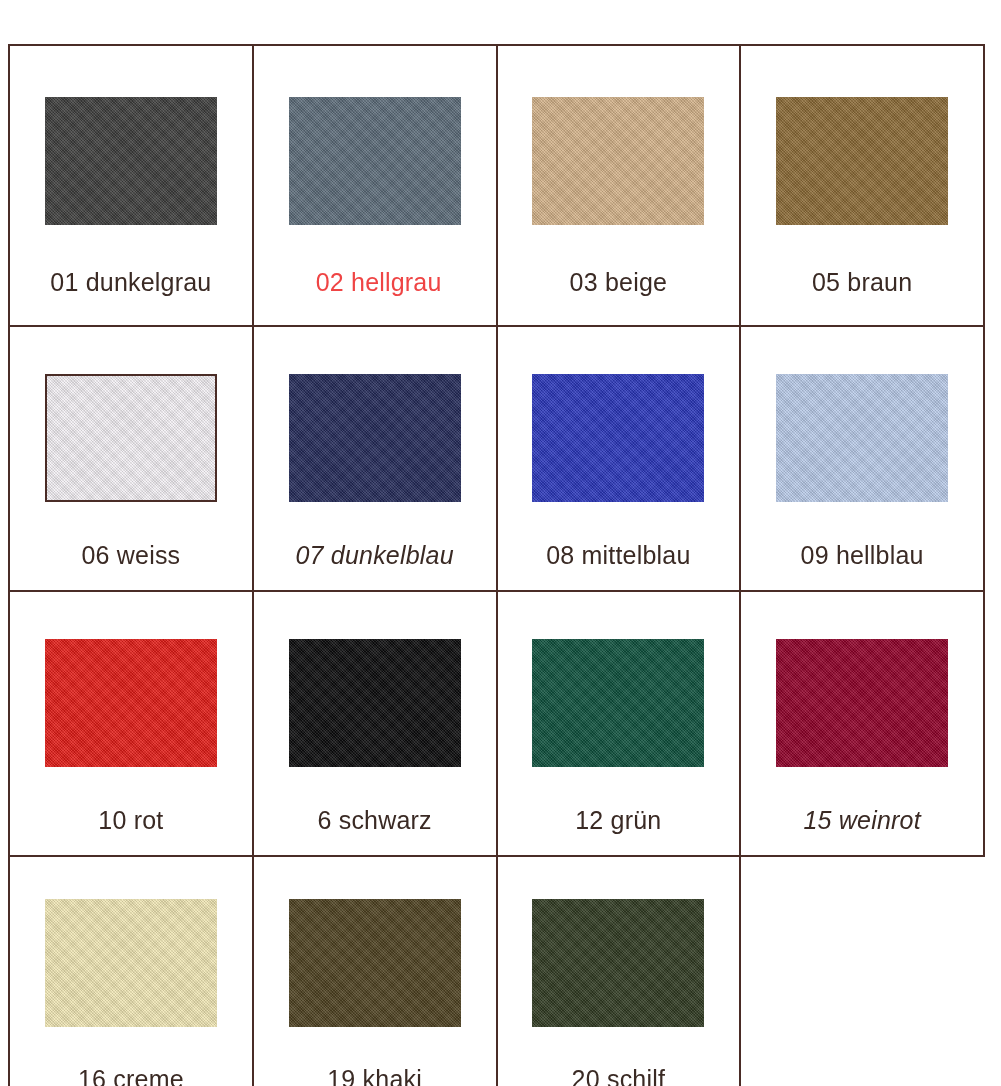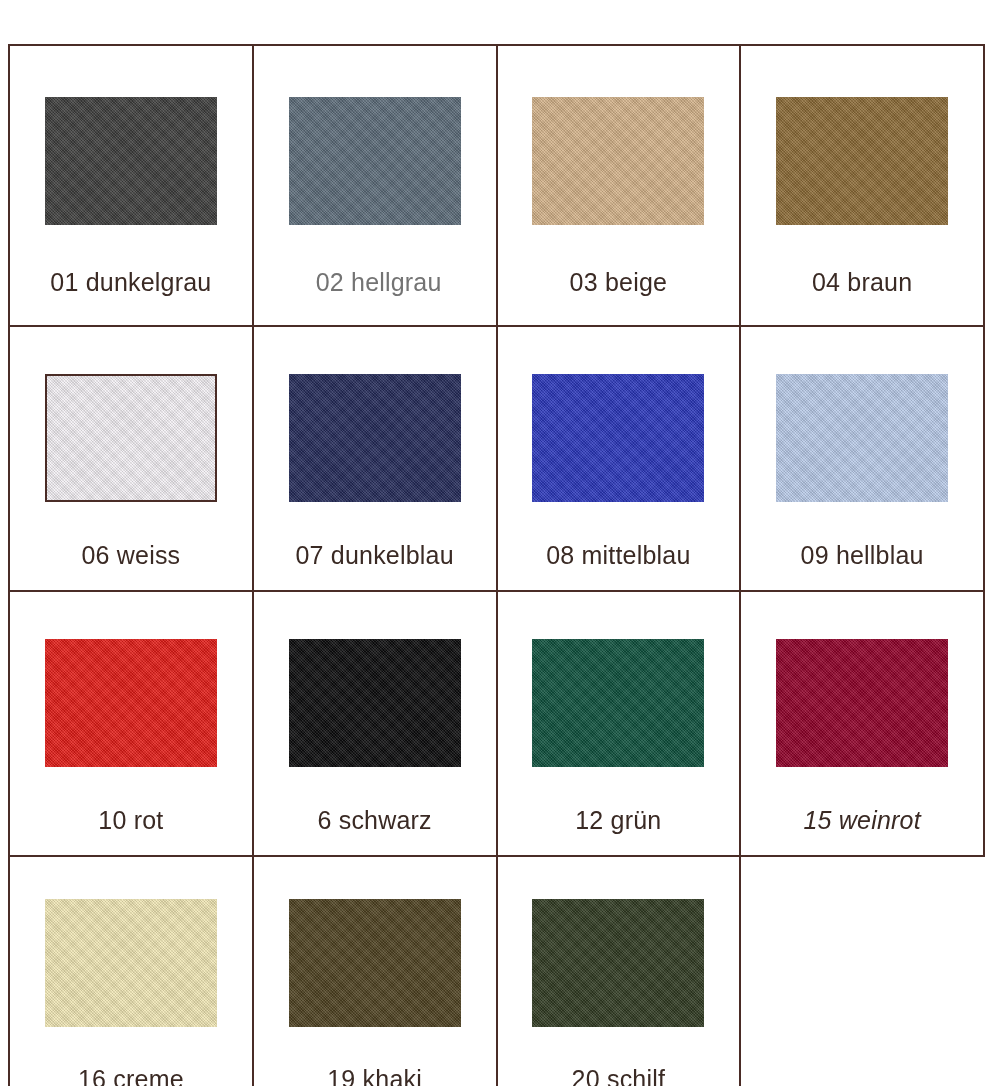--- a/index.html
+++ b/index.html
@@ -117,41 +117,41 @@
       <div class="swatch-cell" style="border-right-color: rgb(74, 44, 38); border-bottom-color: rgb(74, 44, 38);">
         <div class="swatch-patch-wrap">
           <div class="swatch-patch" style="background-color: rgb(61, 61, 60);"></div>
         </div>
         <div class="swatch-label" style="color: rgb(58, 42, 36);">01 dunkelgrau</div>
       </div>
       <div class="swatch-cell" style="border-right-color: rgb(74, 44, 38); border-bottom-color: rgb(74, 44, 38);">
         <div class="swatch-patch-wrap">
           <div class="swatch-patch" style="background-color: rgb(91, 107, 120);"></div>
         </div>
-        <div class="swatch-label" style="color: #737373; padding-left: 8px;">02 hellgrau</div>
+        <div class="swatch-label" style="color: #ef4444; padding-left: 8px;">02 hellgrau</div>
       </div>
       <div class="swatch-cell" style="border-right-color: rgb(74, 44, 38); border-bottom-color: rgb(74, 44, 38);">
         <div class="swatch-patch-wrap">
           <div class="swatch-patch" style="background-color: rgb(211, 178, 137);"></div>
         </div>
         <div class="swatch-label" style="color: rgb(58, 42, 36);">03 beige</div>
       </div>
       <div class="swatch-cell" style="border-right-color: rgb(74, 44, 38); border-bottom-color: rgb(74, 44, 38);">
         <div class="swatch-patch-wrap">
           <div class="swatch-patch" style="background-color: rgb(139, 106, 54);"></div>
         </div>
-        <div class="swatch-label" style="color: rgb(58, 42, 36);">04 braun</div>
+        <div class="swatch-label" style="color: rgb(58, 42, 36);">05 braun</div>
       </div>
       <div class="swatch-cell" style="border-right-color: rgb(74, 44, 38); border-bottom-color: rgb(74, 44, 38);">
         <div class="swatch-patch-wrap">
           <div class="swatch-patch outlined" style="background-color: rgb(243, 240, 244); border-color: rgb(74, 44, 38);"></div>
         </div>
         <div class="swatch-label" style="color: rgb(58, 42, 36);">06 weiss</div>
       </div>
-      <div class="swatch-cell" style="border-right-color: rgb(74, 44, 38); border-bottom-color: rgb(74, 44, 38);">
+      <div class="swatch-cell" style="border-right-color: rgb(74, 44, 38); border-bottom-color: rgb(74, 44, 38); font-style: italic;">
         <div class="swatch-patch-wrap">
           <div class="swatch-patch" style="background-color: rgb(35, 42, 88);"></div>
         </div>
         <div class="swatch-label" style="color: rgb(58, 42, 36);">07 dunkelblau</div>
       </div>
       <div class="swatch-cell" style="border-right-color: rgb(74, 44, 38); border-bottom-color: rgb(74, 44, 38);">
         <div class="swatch-patch-wrap">
           <div class="swatch-patch" style="background-color: rgb(42, 54, 186);"></div>
         </div>
         <div class="swatch-label" style="color: rgb(58, 42, 36);">08 mittelblau</div>

